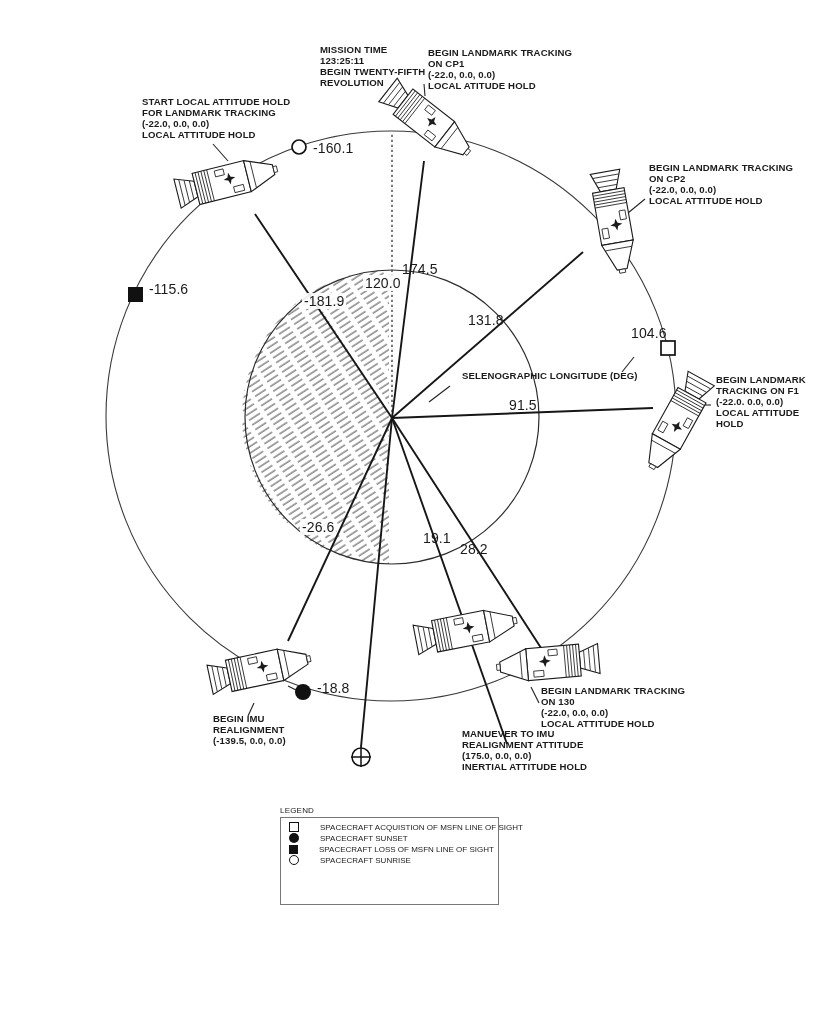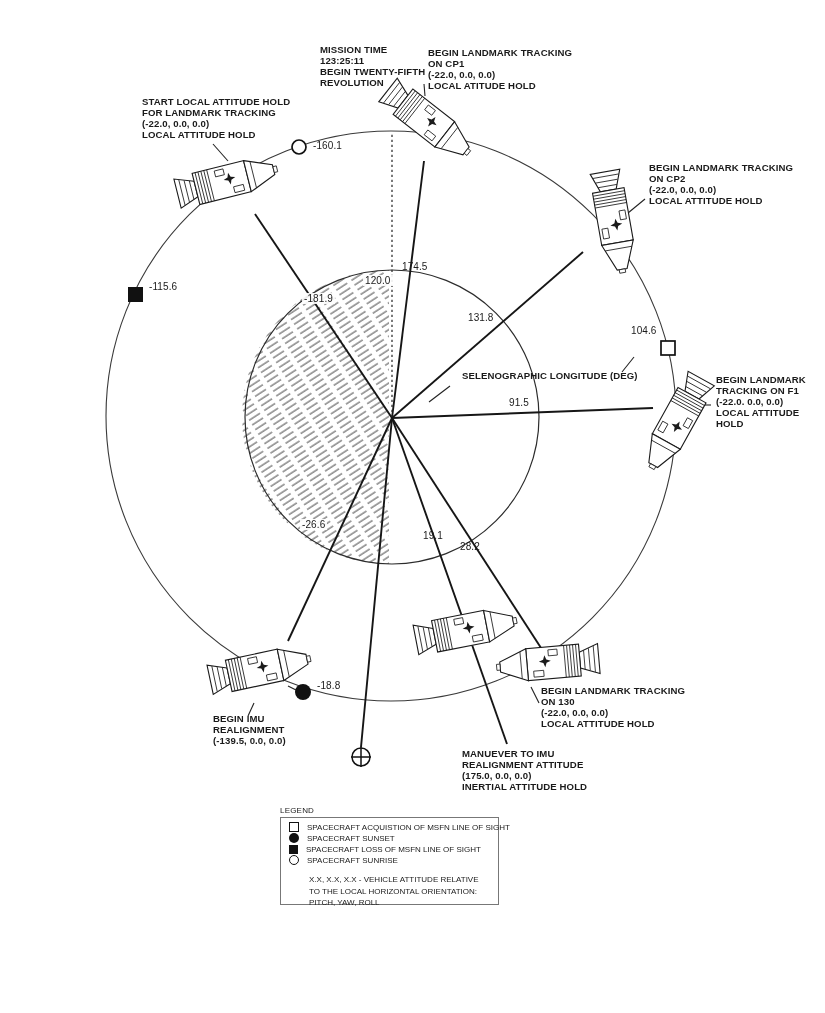--- a/index.html
+++ b/index.html
@@ -1,25 +1,25 @@
 <!DOCTYPE html>
 <html><head>
 <meta charset="utf-8">
 <style>
   html,body{margin:0;padding:0;background:#fff;}
   .page{position:relative;width:825px;height:1013px;background:#ffffff;overflow:hidden;
         font-family:"Liberation Sans",sans-serif;color:#1a1a1a;}
   .layer{position:absolute;left:0;top:0;}
   .ann{position:absolute;font-size:9.6px;line-height:11px;white-space:pre-line;letter-spacing:.1px;font-weight:bold;}
-  .num{position:absolute;font-size:10px;letter-spacing:.1px;}
+  .num{position:absolute;font-size:14px;letter-spacing:.1px;}
   .halo{background:rgba(255,255,255,.9);padding:0 2px;}
   .legend-title{position:absolute;left:280px;top:806px;font-size:8px;letter-spacing:.2px;text-align:right;}
   .legend-box{position:absolute;left:280px;top:817px;width:219px;height:88px;
               border:1.4px solid #777;background:rgba(255,255,255,.6);box-sizing:border-box;padding-top:3px;}
-  .legend-row{display:flex;align-items:center;gap:8px;margin:1.5px 0 0 8px;height:9.5px;}
+  .legend-row{display:flex;align-items:center;gap:21px;margin:1.5px 0 0 8px;height:9.5px;}
   .legend-row .lbl{font-size:8px;white-space:nowrap;}
   .ic{display:inline-block;flex:0 0 auto;}
   .ic.sq-open{width:8px;height:8px;border:1.6px solid #111;background:#fff;}
   .ic.sq-fill{width:9px;height:9px;background:#111;}
   .ic.ci-fill{width:10px;height:10px;border-radius:50%;background:#111;}
   .ic.ci-open{width:8px;height:8px;border:1.6px solid #111;border-radius:50%;background:#fff;}
   .legend-note{font-size:8px;line-height:11.5px;white-space:pre-line;margin:9px 0 0 28px;}
 </style>
 </head>
 <body>
@@ -120,21 +120,21 @@
 LOCAL ATTITUDE HOLD</div>
   <div class="ann" style="left:716px;top:374px">BEGIN LANDMARK
 TRACKING ON F1
 (-22.0. 0.0, 0.0)
 LOCAL ATTITUDE HOLD</div>
   <div class="ann" style="left:462px;top:370px">SELENOGRAPHIC LONGITUDE (DEG)</div>
   <div class="ann" style="left:541px;top:685px">BEGIN LANDMARK TRACKING
 ON 130
 (-22.0, 0.0, 0.0)
 LOCAL ATTITUDE HOLD</div>
-  <div class="ann" style="left:462px;top:748px">MANUEVER TO IMU
+  <div class="ann" style="left:462px;top:728px">MANUEVER TO IMU
 REALIGNMENT ATTITUDE
 (175.0, 0.0, 0.0)
 INERTIAL ATTITUDE HOLD</div>
   <div class="ann" style="left:213px;top:713px">BEGIN IMU
 REALIGNMENT
 (-139.5, 0.0, 0.0)</div>
 
   <div class="num" style="left:402px;top:261px">174.5</div>
   <div class="num halo" style="left:363px;top:275px">120.0</div>
   <div class="num halo" style="left:302px;top:293px">-181.9</div>
@@ -160,18 +160,15 @@
       <span class="lbl">SPACECRAFT SUNSET</span>
     </div>
     <div class="legend-row">
       <span class="ic sq-fill"></span>
       <span class="lbl">SPACECRAFT LOSS OF MSFN LINE OF SIGHT</span>
     </div>
     <div class="legend-row">
       <span class="ic ci-open"></span>
       <span class="lbl">SPACECRAFT SUNRISE</span>
     </div>
-    <div class="legend-note">X.X, X.X, X.X - VEHICLE ATTITUDE RELATIVE
-TO THE LOCAL HORIZONTAL ORIENTATION:
-PITCH, YAW, ROLL</div>
   </div>
 
 </div>
 
 </body></html>

